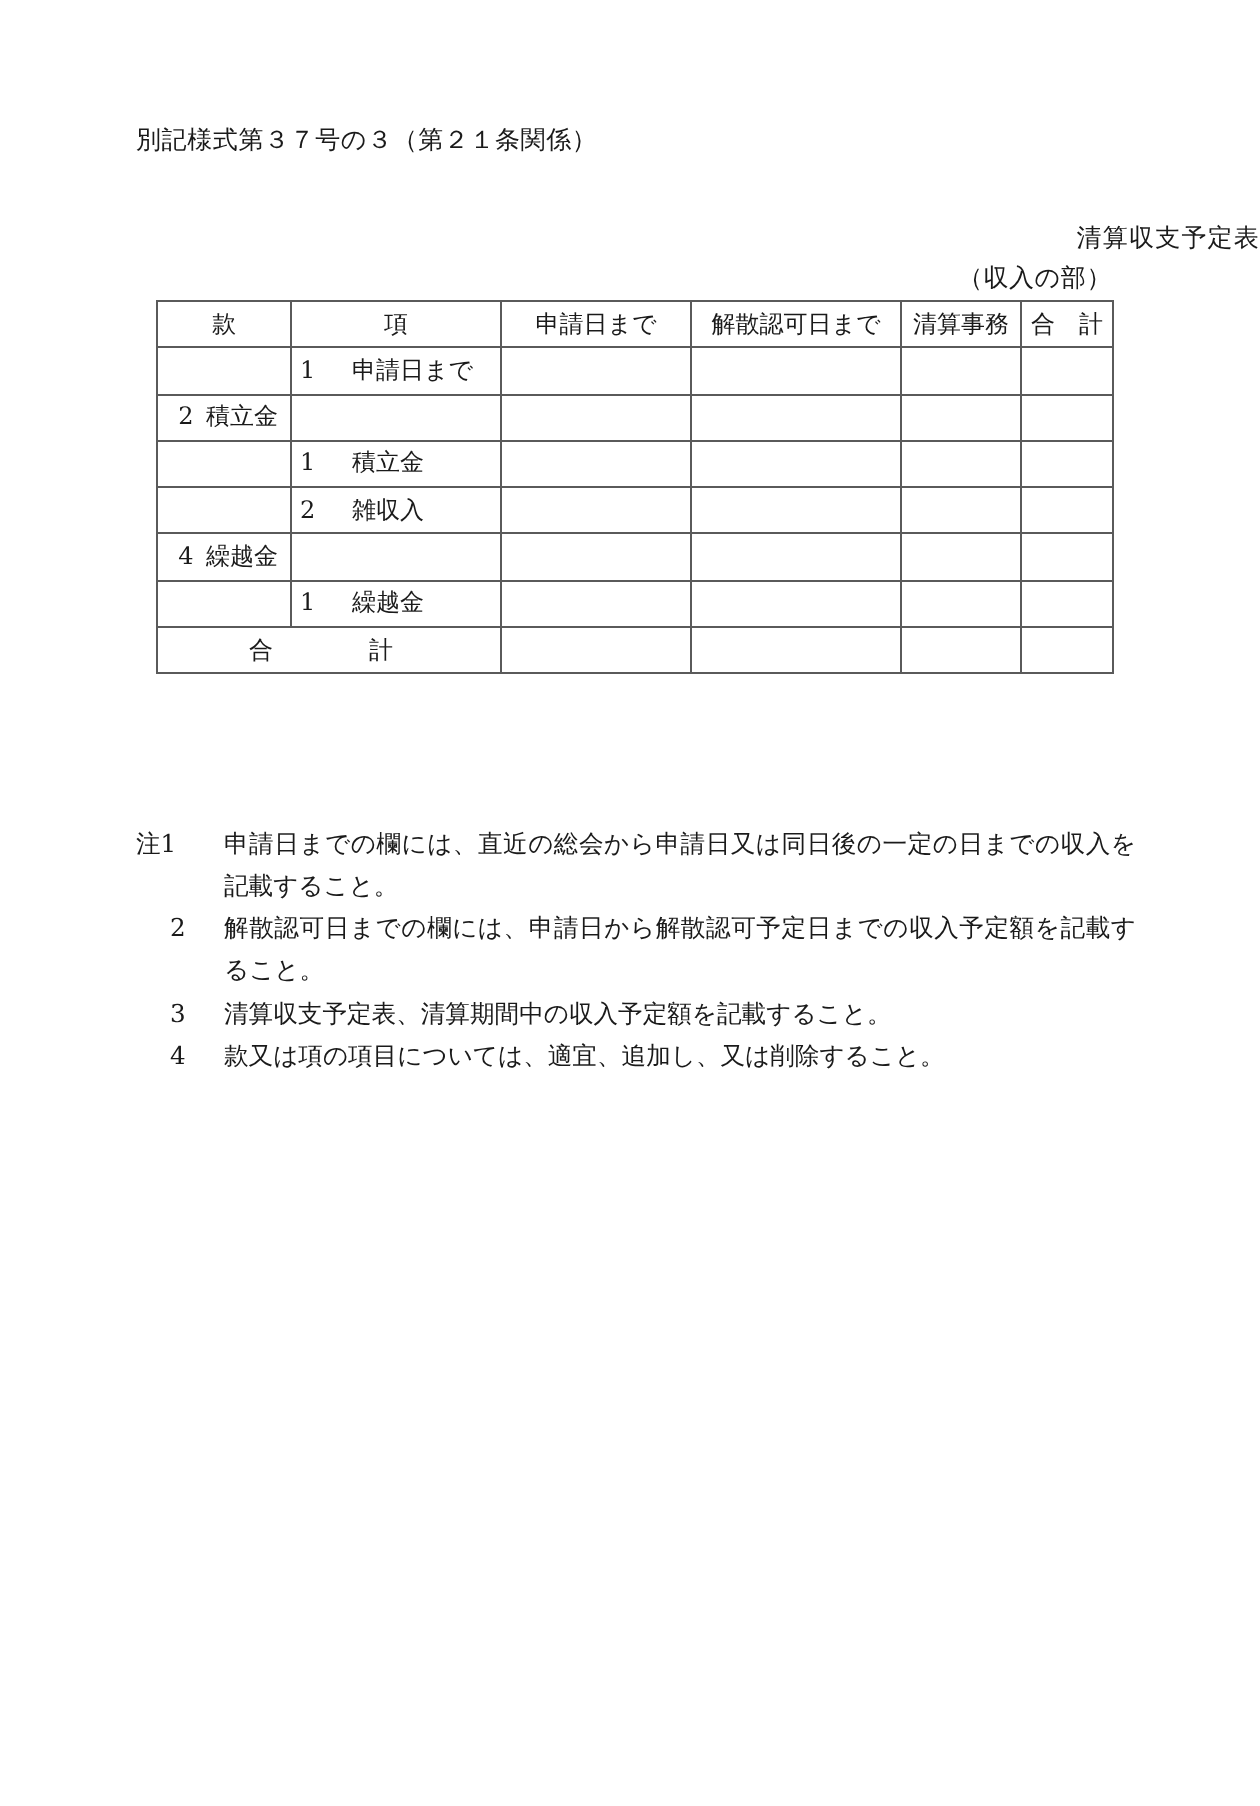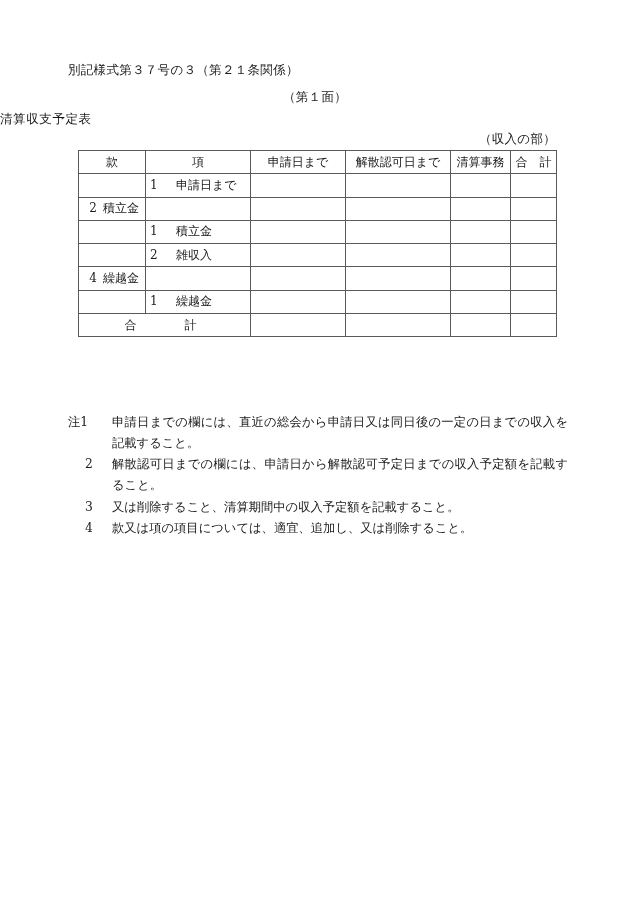--- a/index.html
+++ b/index.html
@@ -38,23 +38,23 @@
     left: 0;
     right: 0;
     top: 89px;
     text-align: center;
     font-size: 12.5px;
     letter-spacing: 0.3px;
   }
   .doc-title {
     position: absolute;
     left: 0;
-    right: 12px;
+    right: 0;
     top: 111px;
-    text-align: left;
+    text-align: right;
     font-size: 12.5px;
     letter-spacing: 0.6px;
   }
   .section-label {
     position: absolute;
     right: 74px;
     top: 131px;
     font-size: 12.5px;
     letter-spacing: 0.3px;
   }
@@ -144,21 +144,20 @@
     text-align: justify;
     text-justify: inter-ideograph;
   }
 </style>
 </head>
 <body>
 
 <div class="page">
 
   <div class="form-code">別記様式第３７号の３（第２１条関係）</div>
-  <div class="face-label">（第１面）</div>
   <div class="doc-title">清算収支予定表</div>
   <div class="section-label">（収入の部）</div>
 
   <table class="budget-table">
     <colgroup>
       <col class="col-kan">
         <col class="col-ko">
         <col class="col-appl">
       <col class="col-diss">
         <col class="col-liq">
@@ -237,21 +236,21 @@
   <div class="note first">
         <span class="marker">注1</span>
         <span class="body">申請日までの欄には、直近の総会から申請日又は同日後の一定の日までの収入を記載すること。</span>
       </div>
       <div class="note rest">
         <span class="marker">2</span>
         <span class="body">解散認可日までの欄には、申請日から解散認可予定日までの収入予定額を記載すること。</span>
       </div>
       <div class="note rest">
         <span class="marker">3</span>
-        <span class="body">又は削除すること、清算期間中の収入予定額を記載すること。</span>
+        <span class="body">清算収支予定表、清算期間中の収入予定額を記載すること。</span>
       </div>
       <div class="note rest">
         <span class="marker">4</span>
         <span class="body">款又は項の項目については、適宜、追加し、又は削除すること。</span>
       </div>
     </div>
 
 </div>
 
 </body></html>

